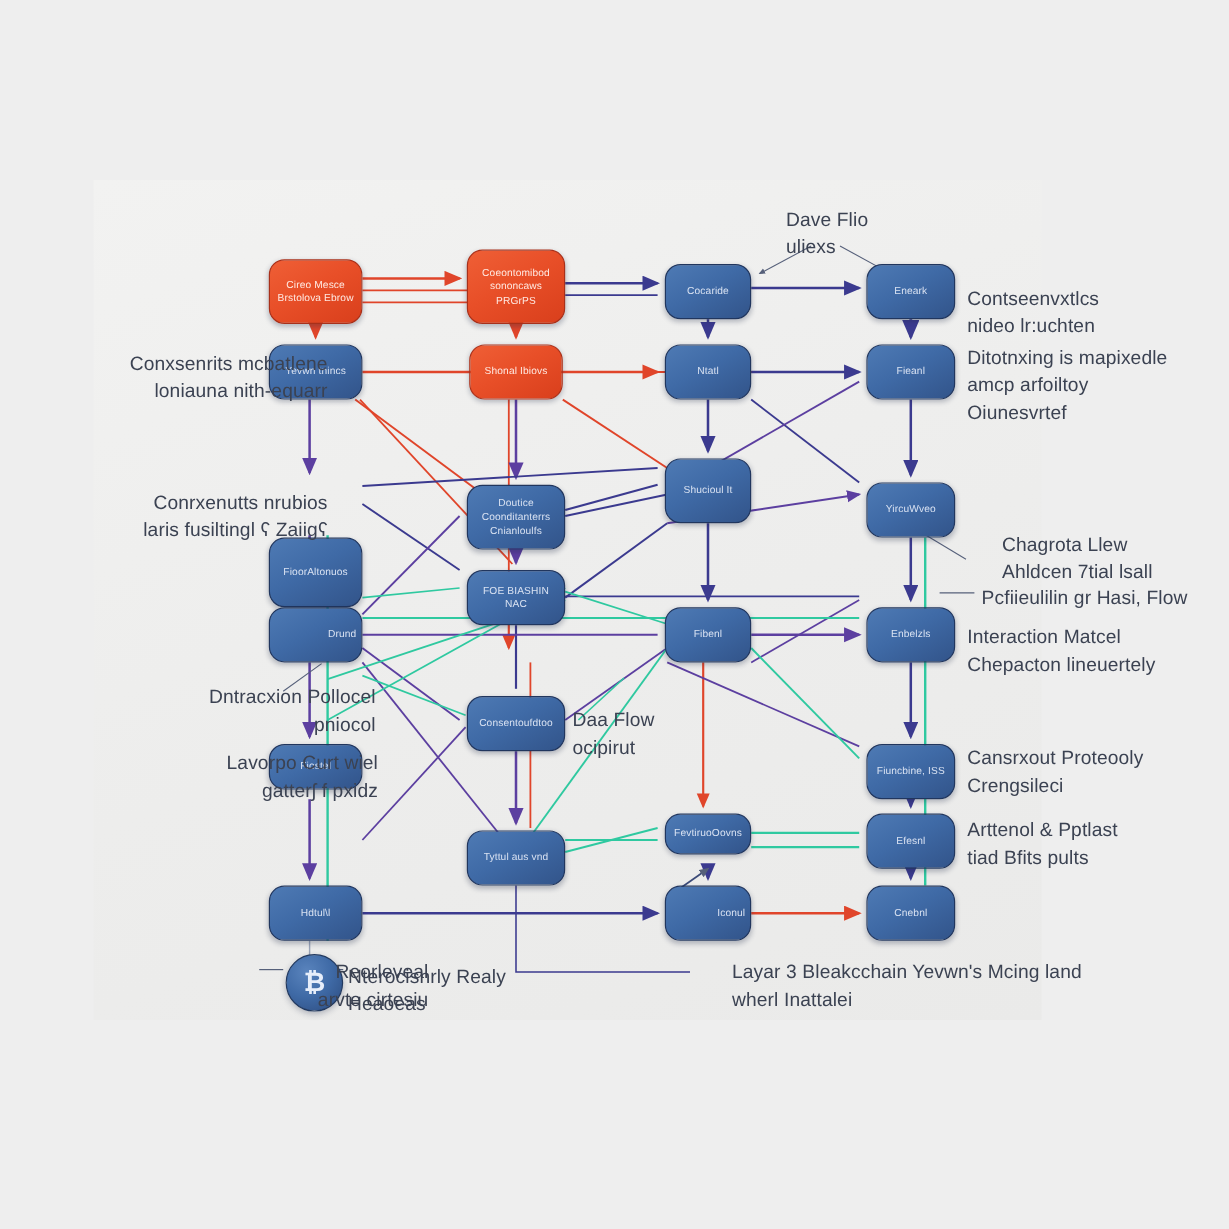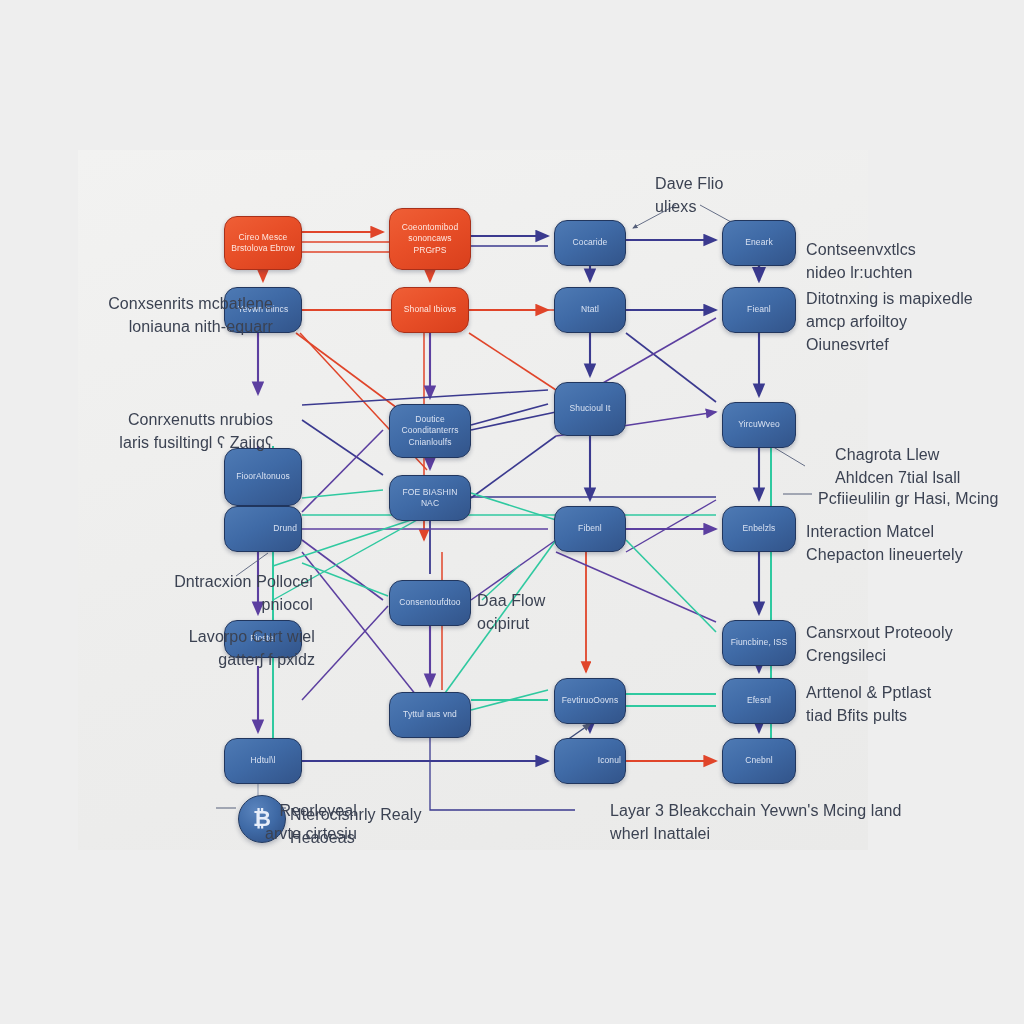--- a/index.html
+++ b/index.html
@@ -240,21 +240,21 @@
       </div>
       <div class="node blue" style="left: 224px; top: 620px; width: 78px; height: 38px;">
         <span class="ntext">Fiostel</span>
       </div>
       <div class="node blue" style="left: 722px; top: 620px; width: 74px; height: 46px;">
         <span class="ntext">Fiuncbine, ISS</span>
       </div>
       <div class="node blue" style="left: 389px; top: 692px; width: 82px; height: 46px;">
         <span class="ntext">Tyttul aus vnd</span>
       </div>
-      <div class="node blue" style="left: 554px; top: 678px; width: 72px; height: 46px;">
+      <div class="node blue" style="left: 554px; top: 678px; width: 72px; height: 34px;">
         <span class="ntext">FevtiruoOovns</span>
       </div>
       <div class="node blue" style="left: 722px; top: 678px; width: 74px; height: 46px;">
         <span class="ntext">Efesnl</span>
       </div>
       <div class="node blue" style="left: 224px; top: 738px; width: 78px; height: 46px;">
         <span class="ntext">Hdtul\l</span>
       </div>
       <div class="node blue" style="left: 554px; top: 738px; width: 72px; height: 46px; text-align: right;">
         <span class="ntext">Iconul</span>
@@ -269,21 +269,21 @@
   <div id="annotations">
       <div class="ann c" style="left: 655px; top: 172px;">Dave Flio
 uliexs</div>
       <div class="ann r" style="left: 806px; top: 238px;">Contseenvxtlcs
 nideo lr:uchten</div>
       <div class="ann r" style="left: 806px; top: 287px;">Ditotnxing is mapixedle
 amcp arfoiltoy
 Oiunesvrtef</div>
       <div class="ann r" style="left: 835px; top: 443px;">Chagrota Llew
 Ahldcen 7tial lsall</div>
-      <div class="ann r" style="left: 818px; top: 487px;">Pcfiieulilin gr Hasi, Mcing</div>
+      <div class="ann r" style="left: 818px; top: 487px;">Pcfiieulilin gr Hasi, Flow</div>
       <div class="ann r" style="left: 806px; top: 520px;">Interaction Matcel
 Chepacton lineuertely</div>
       <div class="ann r" style="left: 806px; top: 621px;">Cansrxout Proteooly
 Crengsileci</div>
       <div class="ann r" style="left: 806px; top: 681px;">Arttenol &amp; Pptlast
 tiad Bfits pults</div>
       <div class="ann l" style="left: auto; top: 292px; right: 751px; width: 205px;">Conxsenrits mcbatlene
 loniauna nith-equarr</div>
       <div class="ann l" style="left: auto; top: 408px; right: 751px; width: 205px;">Conrxenutts nrubios
 laris fusiltingl ʕ Zaiigʕ</div>

